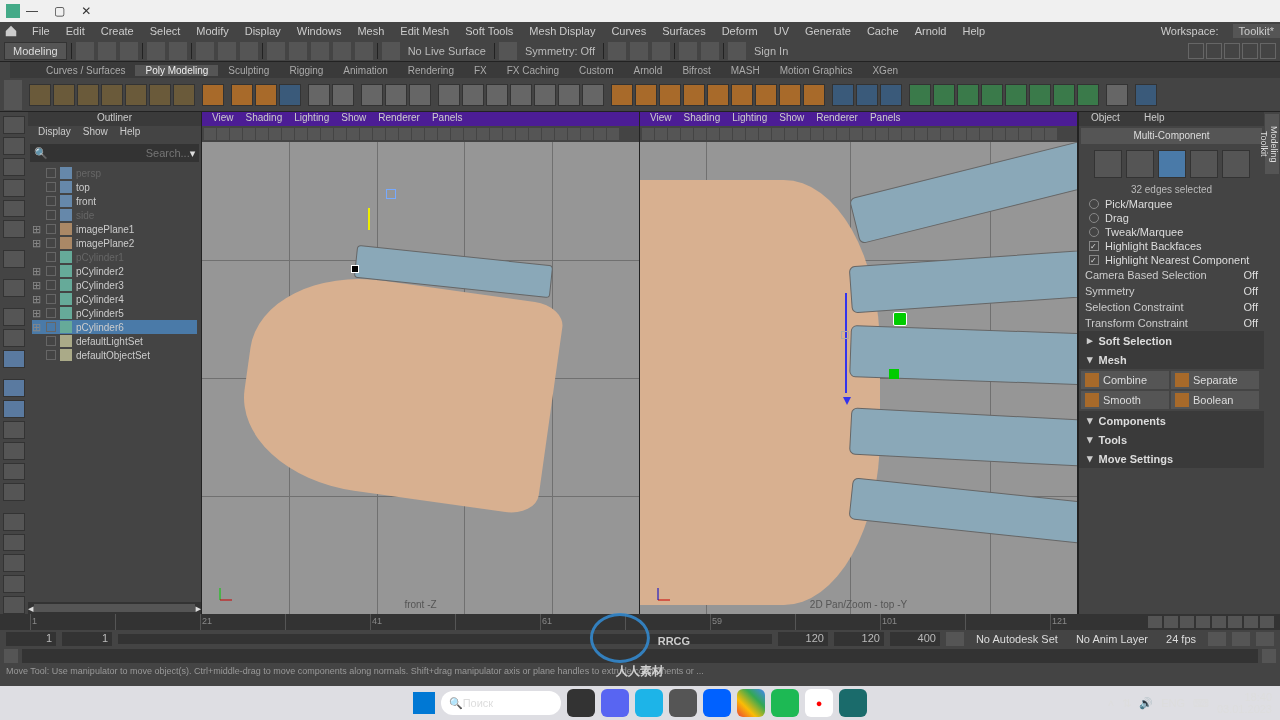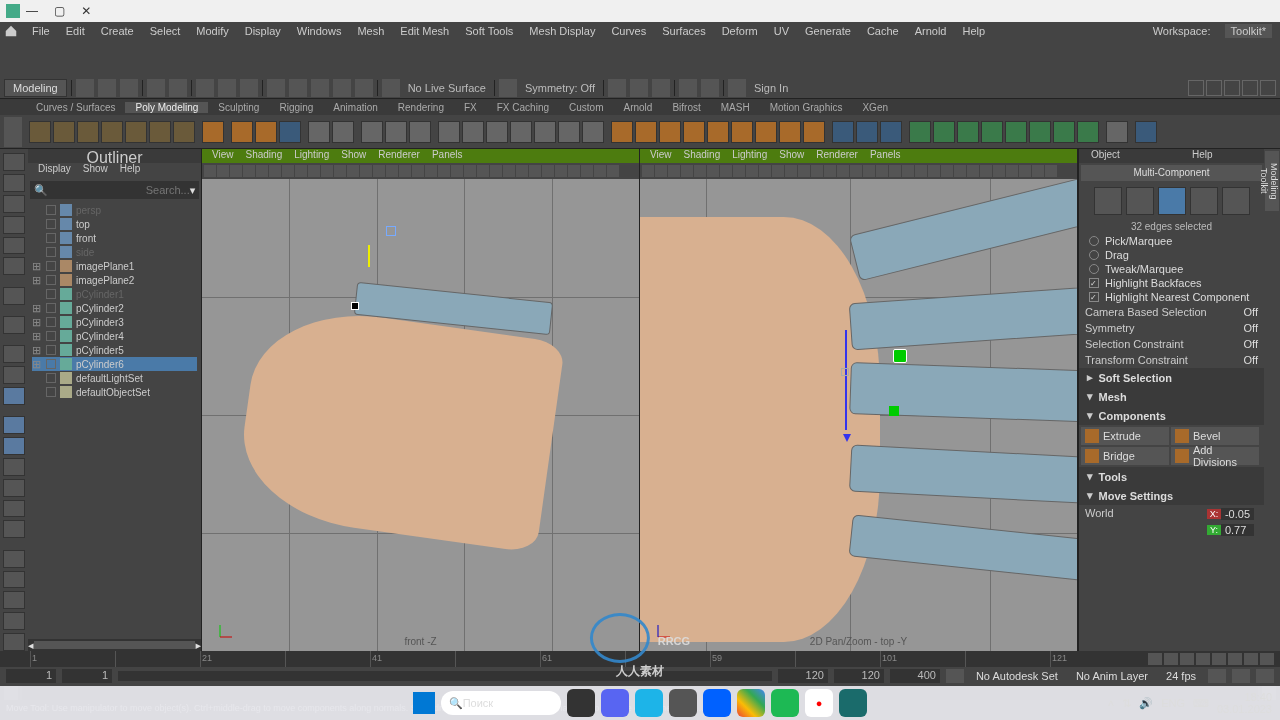--- a/index.html
+++ b/index.html
@@ -9,33 +9,33 @@
 .titlebar { height: 22px; background: #f0f0f0; display: flex; align-items: center; padding: 0 6px; color: #333; }
 .titlebar .icon { width: 14px; height: 14px; background: #4a8; margin-right: 6px; }
 .titlebar .title { flex: 1; color: #333; font-size: 11px; }
 .titlebar .win-btns { display: flex; gap: 16px; }
 .titlebar .win-btns span { color: #333; cursor: pointer; font-size: 12px; }
 
 
 .menubar { height: 18px; background: #444; display: flex; align-items: center; padding-left: 4px; }
 .menubar .home { width: 14px; height: 14px; margin-right: 6px; }
 .menubar span { padding: 0 8px; color: #ccc; cursor: pointer; }
-.menubar .right { margin-left: auto; display: flex; align-items: center; gap: 6px; padding-right: 8px; }
-
-
-.statusline { height: 22px; background: #444; display: flex; align-items: center; padding: 0 4px; gap: 4px; border-bottom: 1px solid #222; margin-top: 37px; }
+.menubar .right { margin-left: auto; display: flex; align-items: center; gap: 6px; }
+
+
+.statusline { height: 22px; background: #444; display: flex; align-items: center; padding: 0 4px; gap: 4px; border-bottom: 1px solid #222; }
 .statusline .dd { background: #555; padding: 2px 8px; border: 1px solid #333; }
 .statusline .sep { width: 1px; height: 16px; background: #222; }
 .statusline .icn { width: 18px; height: 18px; background: #555; }
 .statusline .txt { color: #bbb; padding: 0 4px; }
 .statusline .right-icons { margin-left: auto; display: flex; gap: 2px; }
 .statusline .right-icons .ri { width: 16px; height: 16px; border: 1px solid #666; }
 
 
-.shelftabs { height: 16px; background: #3a3a3a; display: flex; align-items: center; padding-left: 26px; }
+.shelftabs { height: 16px; background: #3a3a3a; display: flex; align-items: center; padding-left: 26px; margin-left: 10px; }
 .shelftabs span { padding: 0 10px; color: #aaa; font-size: 10px; cursor: pointer; }
 .shelftabs span.active { background: #555; color: #eee; }
 
 
 .shelf { height: 34px; background: #444; display: flex; align-items: center; padding-left: 4px; gap: 2px; border-bottom: 1px solid #222; }
 .shelf .drop { width: 18px; height: 30px; background: #555; }
 .shelf .si { width: 22px; height: 22px; background: #6a5a3a; border: 1px solid #333; }
 .shelf .si.blue { background: #3a5a7a; }
 .shelf .si.orange { background: #a86a2a; }
 .shelf .si.gray { background: #666; }
@@ -46,21 +46,21 @@
 .main { display: flex; height: 502px; }
 
 
 .toolbox { width: 28px; background: #444; display: flex; flex-direction: column; align-items: center; padding-top: 4px; gap: 3px; }
 .toolbox .ti { width: 22px; height: 20px; background: #555; border: 1px solid #333; }
 .toolbox .ti.active { background: #5a7aa0; }
 .toolbox .tgap { height: 6px; }
 
 
 .outliner { width: 174px; background: #444; border-right: 1px solid #222; display: flex; flex-direction: column; }
-.outliner .hdr { height: 14px; background: #3a3a3a; text-align: center; font-size: 16px; color: #ccc; }
+.outliner .hdr { height: 14px; background: #3a3a3a; text-align: center; font-size: 10px; color: #ccc; }
 .outliner .menu { height: 16px; display: flex; padding-left: 4px; }
 .outliner .menu span { padding: 0 6px; color: #ccc; font-size: 10px; }
 .outliner .search { height: 18px; background: #333; display: flex; align-items: center; padding: 0 4px; margin: 2px; }
 .outliner .search input { flex: 1; background: transparent; border: none; color: #999; outline: none; text-align: right; }
 .outliner .tree { flex: 1; padding: 2px 4px; }
 .outliner .node { display: flex; align-items: center; height: 14px; gap: 4px; }
 .outliner .node .exp { width: 10px; color: #888; }
 .outliner .node .bx { width: 10px; height: 10px; border: 1px solid #666; }
 .outliner .node .ni { width: 12px; height: 12px; background: #6a9; }
 .outliner .node .ni.cam { background: #68a; }
@@ -68,36 +68,36 @@
 .outliner .node .ni.light { background: #aa8; }
 .outliner .node .nl { color: #ccc; font-size: 10px; }
 .outliner .node.hidden .nl { color: #666; }
 .outliner .node.sel { background: #4a7aa8; }
 .outliner .scroll { height: 12px; background: #333; display: flex; align-items: center; }
 .outliner .scroll .track { flex: 1; height: 8px; background: #555; }
 
 
 .viewports { flex: 1; display: flex; background: #444; }
 .vp { flex: 1; display: flex; flex-direction: column; border-right: 1px solid #222; }
-.vp .vmenu { height: 14px; display: flex; padding-left: 4px; background: #4d7c0f; }
+.vp .vmenu { height: 14px; display: flex; padding-left: 4px; background: #4c1d95; }
 .vp .vmenu span { padding: 0 6px; color: #ccc; font-size: 10px; }
 .vp .vtoolbar { height: 16px; background: #444; display: flex; align-items: center; padding: 0 2px; gap: 1px; }
 .vp .vtoolbar .vi { width: 12px; height: 12px; background: #555; }
 .vp .canvas { flex: 1; background: #969696; position: relative; overflow: hidden; }
 .vp .canvas .grid-h, .vp .canvas .grid-v { position: absolute; background: #707070; }
 .vp .canvas .grid-h { width: 100%; height: 1px; }
 .vp .canvas .grid-v { width: 1px; height: 100%; }
 .vp .label { position: absolute; bottom: 4px; left: 50%; transform: translateX(-50%); color: #555; font-size: 10px; }
 .vp .axisgizmo { position: absolute; bottom: 10px; left: 14px; width: 20px; height: 20px; }
 .vp .hand { position: absolute; background: #d8b090; }
 .vp .finger { position: absolute; background: #8aa8b8; border: 1px solid #666; }
 
 
 .rightpanel { width: 186px; background: #444; border-left: 1px solid #222; display: flex; flex-direction: column; }
-.rightpanel .tabs { height: 14px; display: flex; background: #3a3a3a; gap: 48px; }
+.rightpanel .tabs { height: 14px; display: flex; background: #3a3a3a; }
 .rightpanel .tabs span { padding: 0 12px; color: #ccc; font-size: 10px; }
 .rightpanel .mcomp { height: 16px; background: #555; text-align: center; font-size: 10px; color: #ddd; line-height: 16px; margin: 2px; }
 .rightpanel .modes { height: 36px; display: flex; justify-content: center; align-items: center; gap: 4px; padding: 4px; }
 .rightpanel .mode { width: 28px; height: 28px; background: #555; border: 1px solid #333; }
 .rightpanel .mode.active { background: #4a7aa8; }
 .rightpanel .selcount { text-align: center; color: #bbb; font-size: 10px; padding: 2px; }
 .rightpanel .opt { display: flex; align-items: center; padding: 1px 10px; gap: 6px; font-size: 10px; }
 .rightpanel .opt .rb, .rightpanel .opt .cb { width: 10px; height: 10px; border: 1px solid #888; border-radius: 5px; }
 .rightpanel .opt .cb { border-radius: 0; }
 .rightpanel .opt .cb.ck::after { content: "✓"; font-size: 8px; color: #ddd; position: relative; top: -3px; }
@@ -640,63 +640,50 @@
         <span>Off</span>
       </div>
     <div class="section">
         <span class="tri">▸</span>
         <span>Soft Selection</span>
       </div>
     <div class="section">
         <span class="tri">▾</span>
         <span>Mesh</span>
       </div>
+    <div class="ops">
+      <div class="op">
+          <div class="oi"></div>
+          <span>Combine</span>
+        </div>
+      <div class="op">
+          <div class="oi"></div>
+          <span>Separate</span>
+        </div>
+      <div class="op">
+          <div class="oi"></div>
+          <span>Smooth</span>
+        </div>
+      <div class="op">
+          <div class="oi"></div>
+          <span>Boolean</span>
+        </div>
+    </div>
     <div class="section">
         <span class="tri">▾</span>
         <span>Components</span>
       </div>
-    <div class="ops">
-      <div class="op">
-          <div class="oi"></div>
-          <span>Extrude</span>
-        </div>
-      <div class="op">
-          <div class="oi"></div>
-          <span>Bevel</span>
-        </div>
-      <div class="op">
-          <div class="oi"></div>
-          <span>Bridge</span>
-        </div>
-      <div class="op">
-          <div class="oi"></div>
-          <span>Add Divisions</span>
-        </div>
-    </div>
     <div class="section">
         <span class="tri">▾</span>
         <span>Tools</span>
       </div>
     <div class="section">
         <span class="tri">▾</span>
         <span>Move Settings</span>
       </div>
-    <div class="row" style="align-items:flex-start">
-      <span class="lbl">World</span>
-      <div class="xyz">
-        <div class="xr">
-            <div class="ax x">X:</div>
-            <div class="av">-0.05</div>
-          </div>
-        <div class="xr">
-            <div class="ax y">Y:</div>
-            <div class="av">0.77</div>
-          </div>
-      </div>
-    </div>
   </div>
 
   <div class="rightedge">
     <div class="ret">Modeling Toolkit</div>
   </div>
 </div>
 
 <div class="timeline" id="timeline">
   <div class="play">
     <div class="pb"></div>

